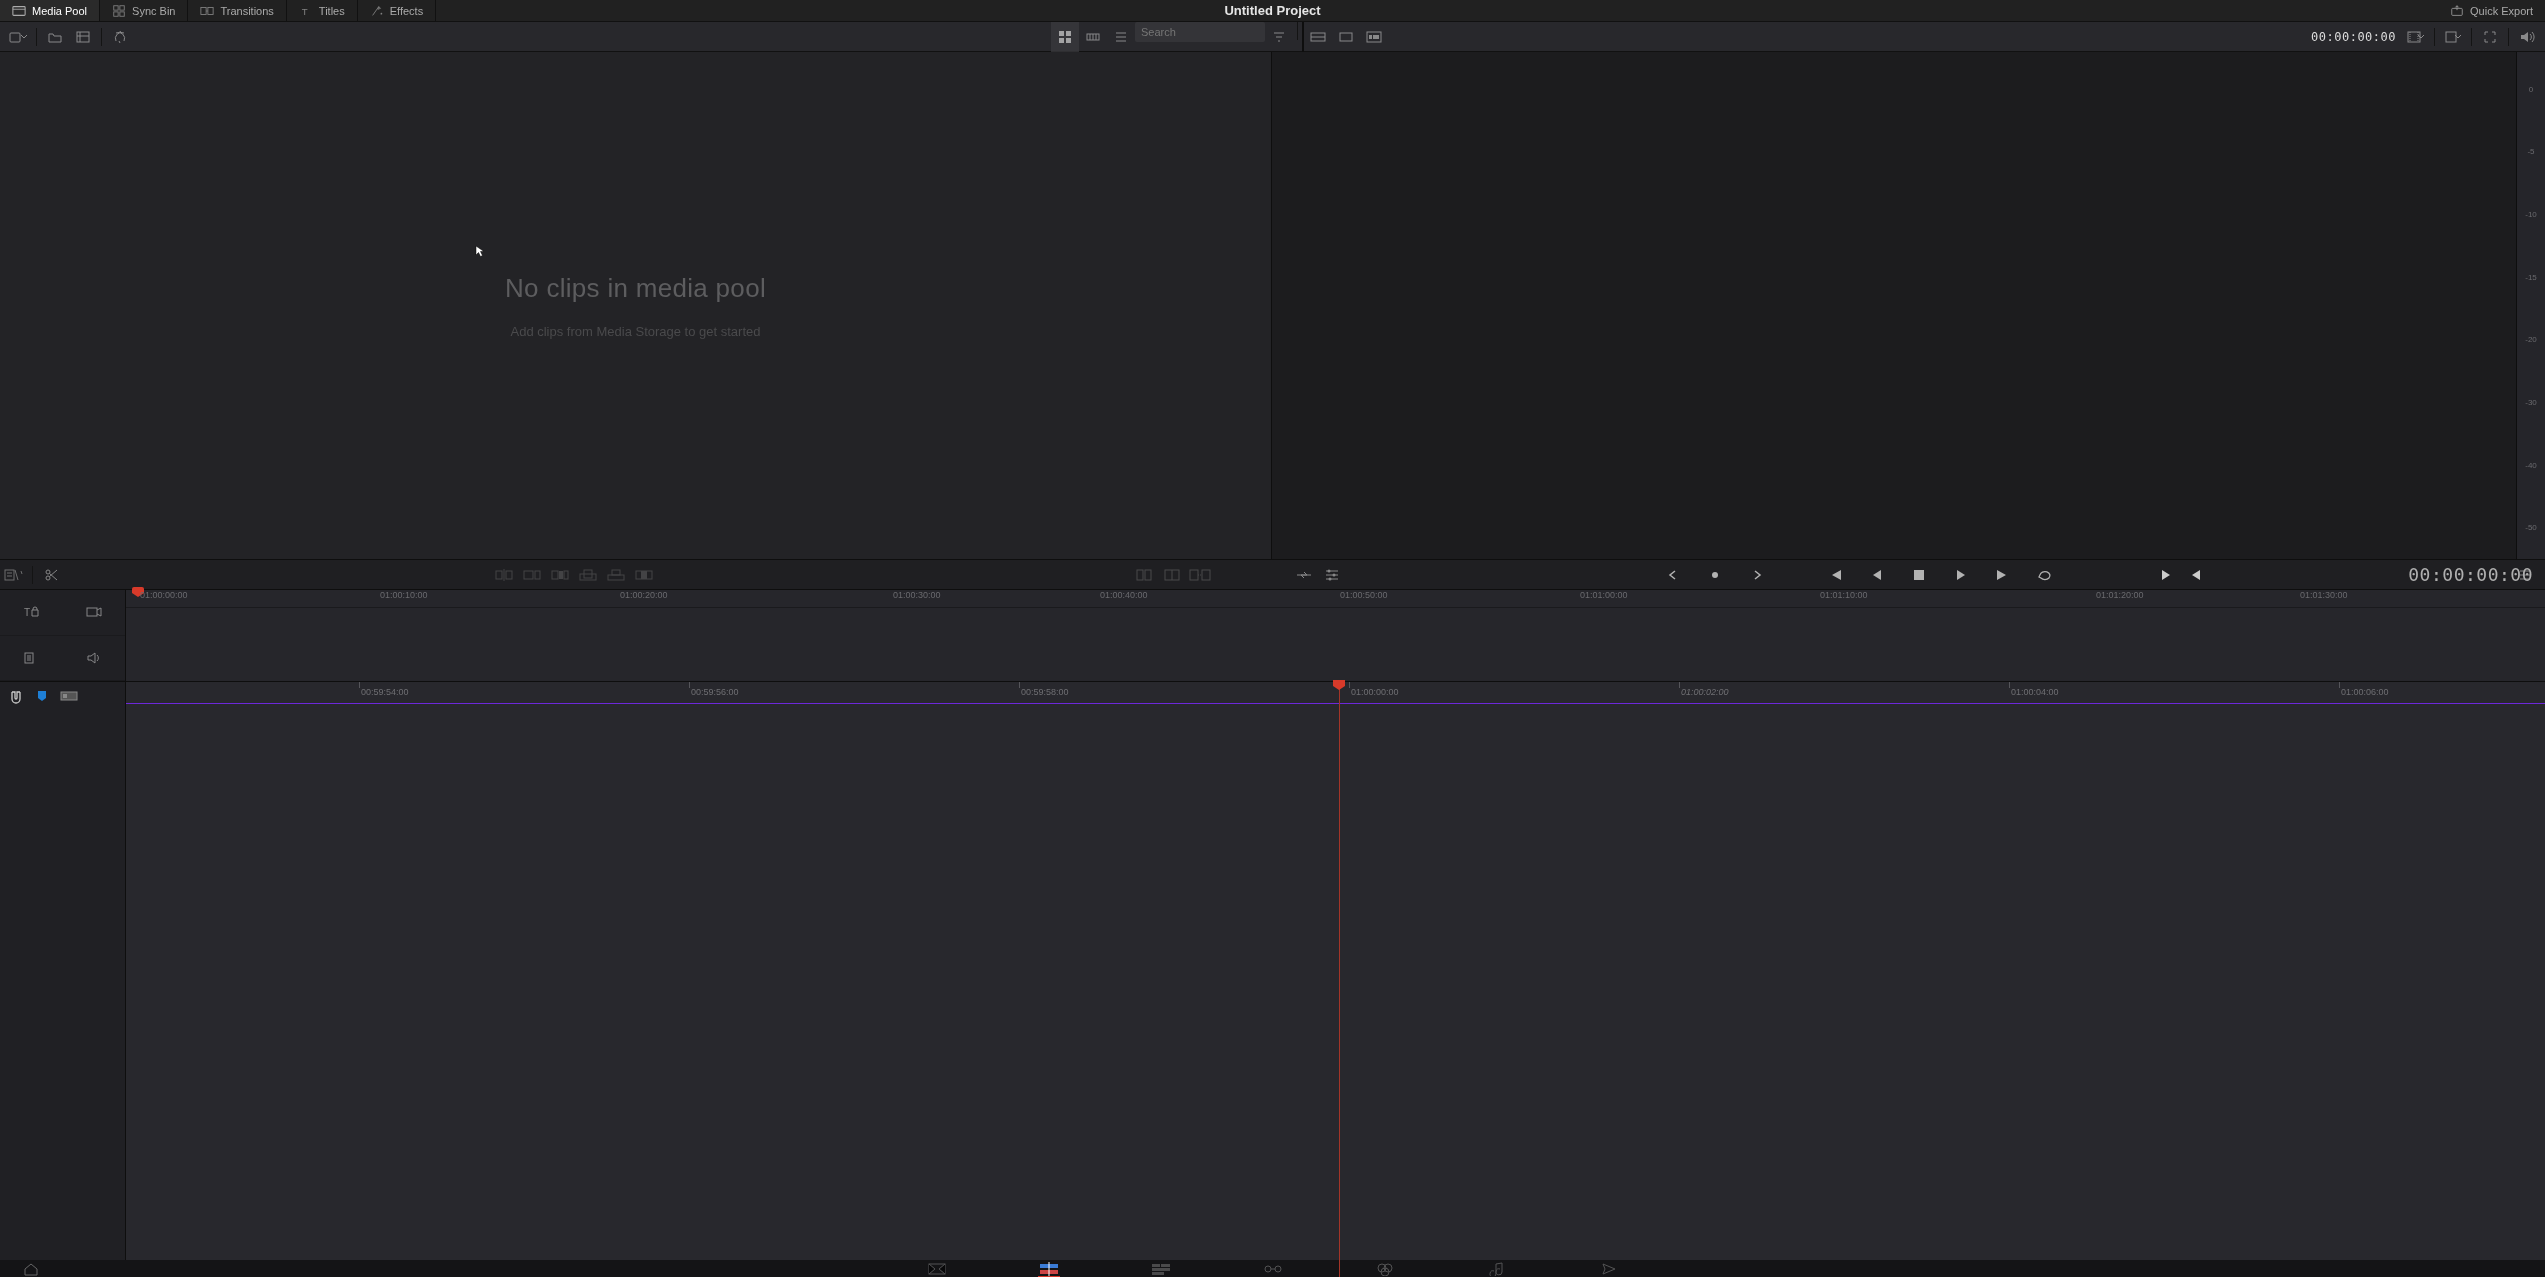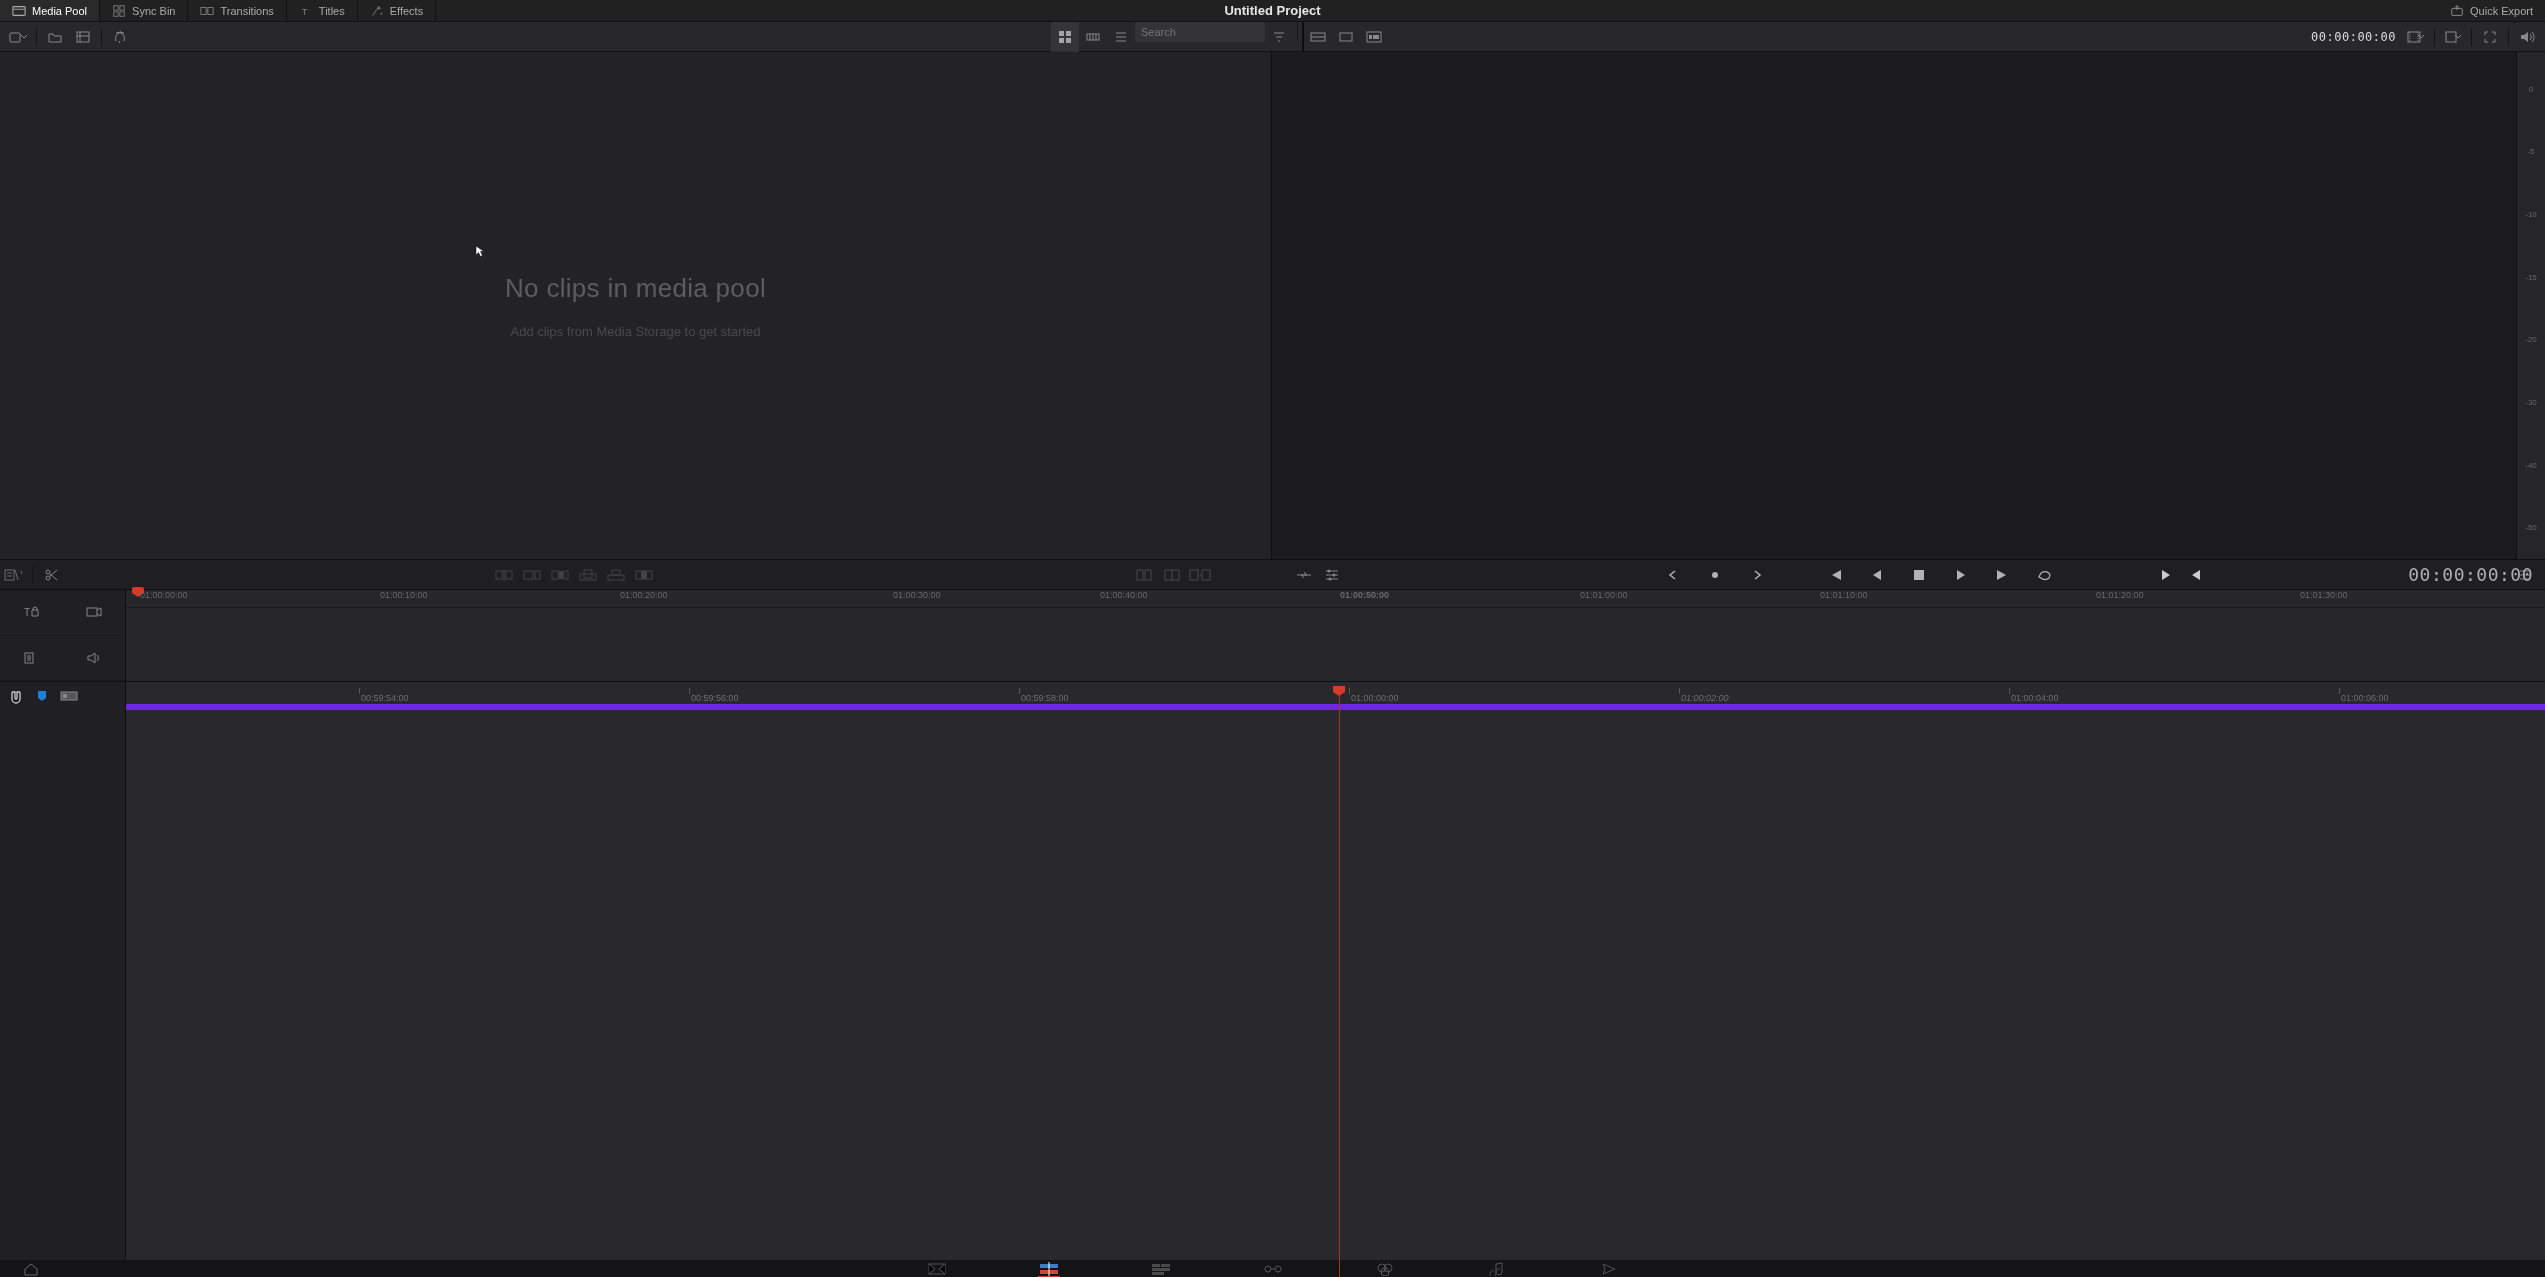--- a/index.html
+++ b/index.html
@@ -61,21 +61,21 @@
 .ruler-u .tick { position:absolute; top:0; font-size:9px; color:#6a6a6e; transform:translateX(2px); }
 .playhead-u { position:absolute; left:12px; top:-3px; }
 .playhead-u .head { width:12px; height:10px; background:#d83a2a; border-radius:2px 2px 0 0; clip-path: polygon(0 0,100% 0,100% 60%,50% 100%,0 60%); margin-left:-6px; }
 
 
 .lower-timeline { flex:1; background:#28282d; display:flex; position:relative; }
 .lower-timeline .side { width:126px; background:#202024; border-right:1px solid #0e0e0e; display:flex; align-items:flex-start; padding:8px; gap:12px; }
 .snap-ico { width:16px; height:16px; }
 .marker-blue { width:12px; height:12px; }
 .lower-timeline .track-area { flex:1; position:relative; }
-.ruler-l { height:22px; border-bottom:6px solid #6d28d9; position:relative;margin-top:6px; }
+.ruler-l { height:22px; border-bottom:1px solid #6d28d9; position:relative; }
 .ruler-l .tick { position:absolute; top:5px; font-size:9px; color:#6f6f73; }
 .ruler-l .tick::before { content:""; position:absolute; left:-2px; top:-5px; width:1px; height:6px; background:#55555a; }
 .playhead-l { position:absolute; top:-1px; bottom:-600px; width:1px; background:#a33528; }
 .playhead-l .head { position:absolute; top:-1px; left:-6px; width:12px; height:10px; background:#d83a2a; clip-path: polygon(0 0,100% 0,100% 60%,50% 100%,0 60%); }
 
 
 .page-nav { height:17px; background:#141416; display:flex; align-items:center; justify-content:center; gap:86px; }
 .page-nav .pg { width:26px; height:17px; display:flex; align-items:center; justify-content:center; opacity:.55; cursor:pointer; }
 .page-nav .pg.active { opacity:1; position:relative; }
 .page-nav .pg.active::after { content:""; position:absolute; bottom:-1px; left:2px; right:2px; height:2px; background:#d83a2a; }
@@ -474,21 +474,21 @@
   <div class="track-area">
     <div class="ruler-u">
       <div class="playhead-u">
           <div class="head"></div>
         </div>
     <span class="tick" style="left: 12px;">01:00:00:00</span>
         <span class="tick" style="left: 252px;">01:00:10:00</span>
         <span class="tick" style="left: 492px;">01:00:20:00</span>
         <span class="tick" style="left: 765px; text-align: right;">01:00:30:00</span>
         <span class="tick" style="left: 972px;">01:00:40:00</span>
-        <span class="tick" style="left: 1212px; font-weight: bold;">01:00:50:00</span>
+        <span class="tick" style="left: 1212px;">01:00:50:00</span>
         <span class="tick" style="left: 1452px;">01:01:00:00</span>
         <span class="tick" style="left: 1692px;">01:01:10:00</span>
         <span class="tick" style="left: 1932px; margin-left: 36px;">01:01:20:00</span>
         <span class="tick" style="left: 2172px;">01:01:30:00</span>
       </div>
   </div>
 </div>
 
 <div class="lower-timeline">
   <div class="side">

